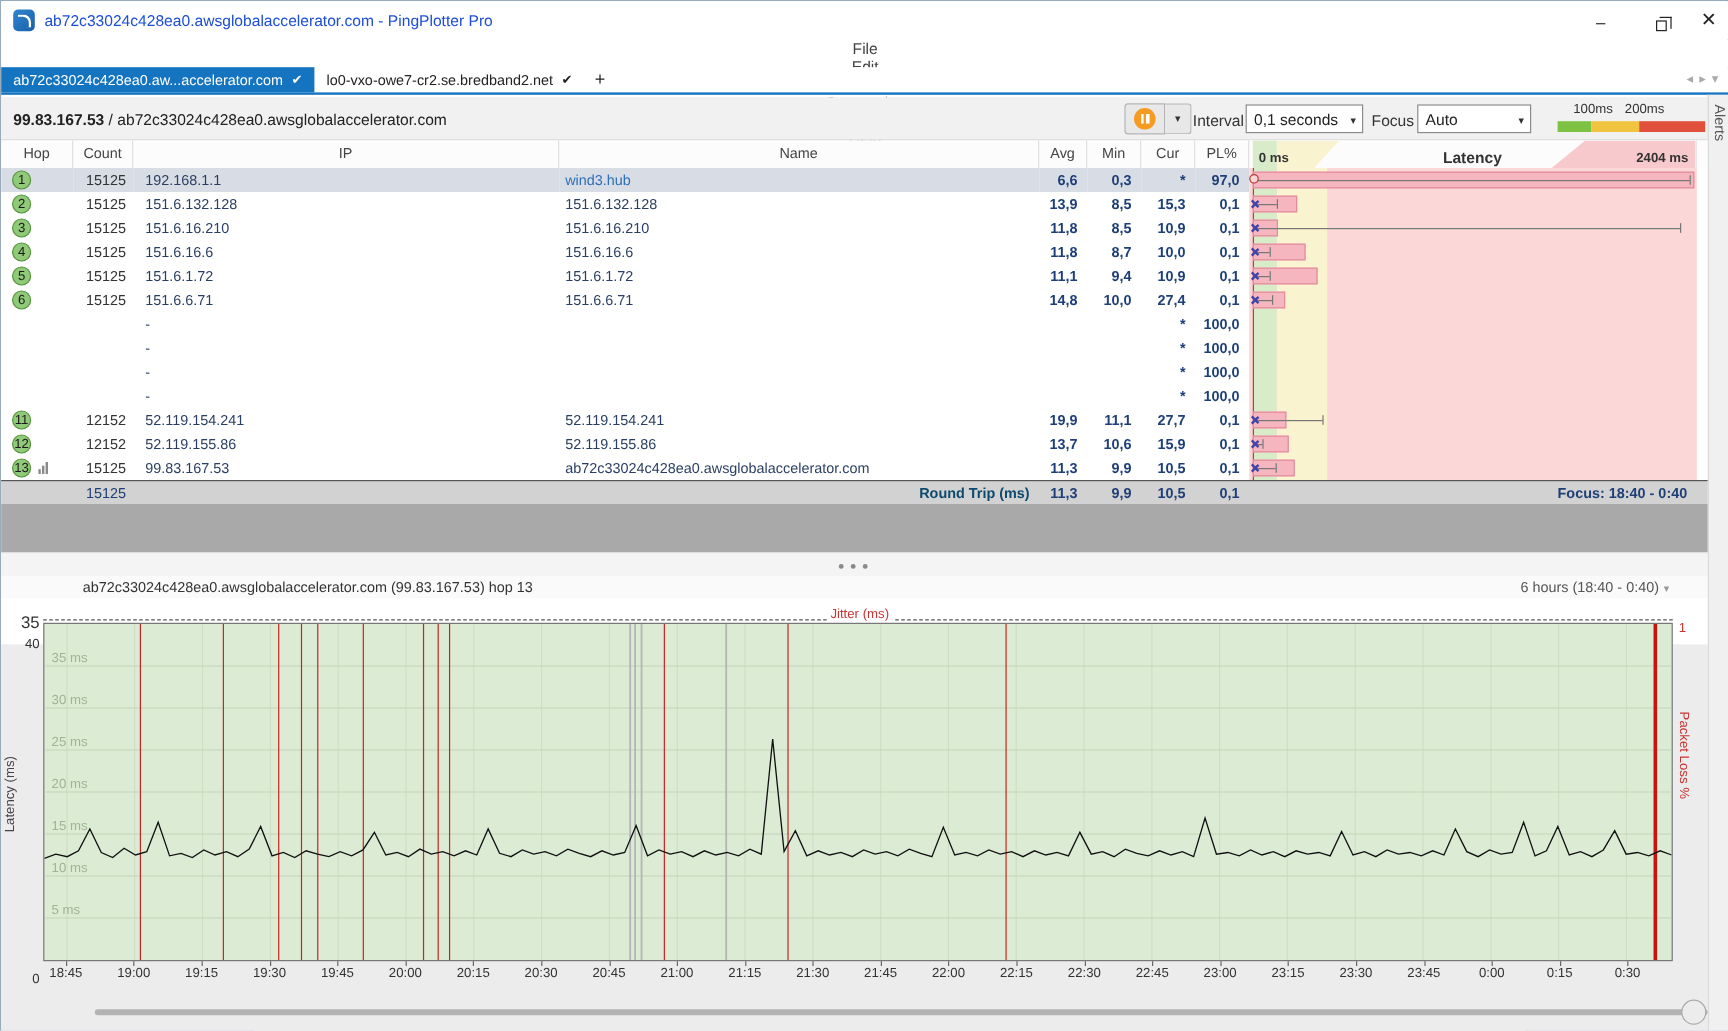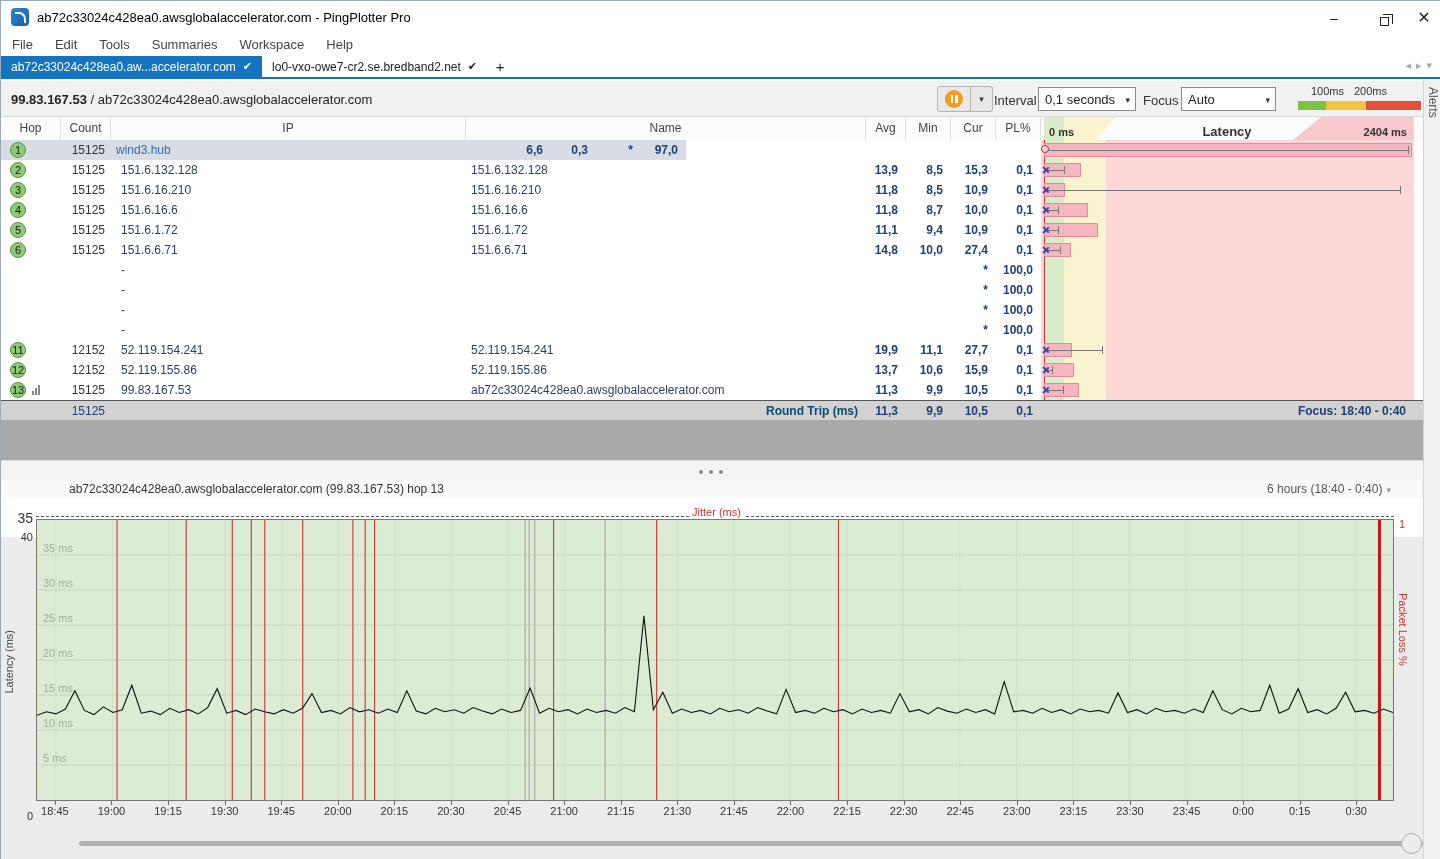--- a/index.html
+++ b/index.html
@@ -5,28 +5,28 @@
   * { box-sizing: border-box; margin: 0; padding: 0; }
   html,body { width:1440px; height:859px; font-family:"Liberation Sans", sans-serif; background:#fff; overflow:hidden; }
   #win { position:relative; width:1440px; height:859px; background:#fff; border:1px solid #9ab; }
 
   
   #titlebar { position:absolute; left:0; top:0; width:1440px; height:32px; background:#fff; }
   #app-icon { position:absolute; left:10px; top:7px; width:18px; height:18px; border-radius:4px;
     background:linear-gradient(135deg,#2e86d1,#1b5fa8); }
   #app-icon::after { content:""; position:absolute; left:4px; top:4px; width:9px; height:9px;
     border:2px solid #fff; border-left:none; border-bottom:none; border-radius:0 7px 0 0; }
-  #title-text { position:absolute; left:36px; top:9px; font-size:13px; color:#000000; }
+  #title-text { position:absolute; left:36px; top:9px; font-size:13px; color:#1d4ed8; }
   .winbtn { position:absolute; top:6px; width:30px; height:22px; text-align:center; font-size:14px; color:#222; line-height:22px; }
   #btn-min { left:1318px; } #btn-max { left:1368px; } #btn-close { left:1408px; font-size:16px; }
   .restore-box { display:inline-block; width:9px; height:9px; border:1px solid #222; position:relative; top:3px; background:#fff; }
   .restore-box::before { content:""; position:absolute; left:2px; top:-4px; width:9px; height:9px; border:1px solid #222; border-bottom:none; border-left:none; }
 
   
-  #menubar { position:absolute; left:0; top:32px; width:1440px; height:23px; background:#fff; display:flex; align-items:center; }
+  #menubar { position:absolute; left:0; top:32px; width:1440px; height:23px; background:#fff; display:flex; align-items:center;flex-direction:column; }
   .menu-item { font-size:13px; color:#444; padding:0 11px; }
 
   
   #tabbar { position:absolute; left:0; top:55px; width:1440px; height:23px; background:#fff; border-bottom:2px solid #1574bf; display:flex; }
   .tab { height:21px; display:flex; align-items:center; padding:0 10px; font-size:12px; white-space:nowrap; }
   .tab.active { background:#1574bf; color:#fff; }
   .tab.inactive { color:#222; }
   .tab .chk { margin-left:7px; font-size:11px; }
   #tab-add { width:26px; text-align:center; font-size:15px; color:#222; line-height:21px; }
   #tab-arrows { position:absolute; right:4px; top:3px; font-size:11px; color:#aaa; letter-spacing:5px; }
@@ -220,20 +220,23 @@
           <span class="lh-center">Latency</span>
           <span class="lh-right">2404 ms</span>
         </div>
       </div>
       <div class="trow body-row selected">
         <div class="cell c-hop nonlat">
           <span class="hop-badge">1</span>
         </div>
         <div class="cell c-count nonlat">
           <span class="count-val">15125</span>
+        </div>
+        <div class="cell c-ip nonlat">
+          <span class="ip-val">192.168.1.1</span>
         </div>
         <div class="cell c-name nonlat">
           <span class="name-val link">wind3.hub</span>
         </div>
         <div class="cell c-avg nonlat">
           <span class="num-val">6,6</span>
         </div>
         <div class="cell c-min nonlat">
           <span class="num-val">0,3</span>
         </div>

